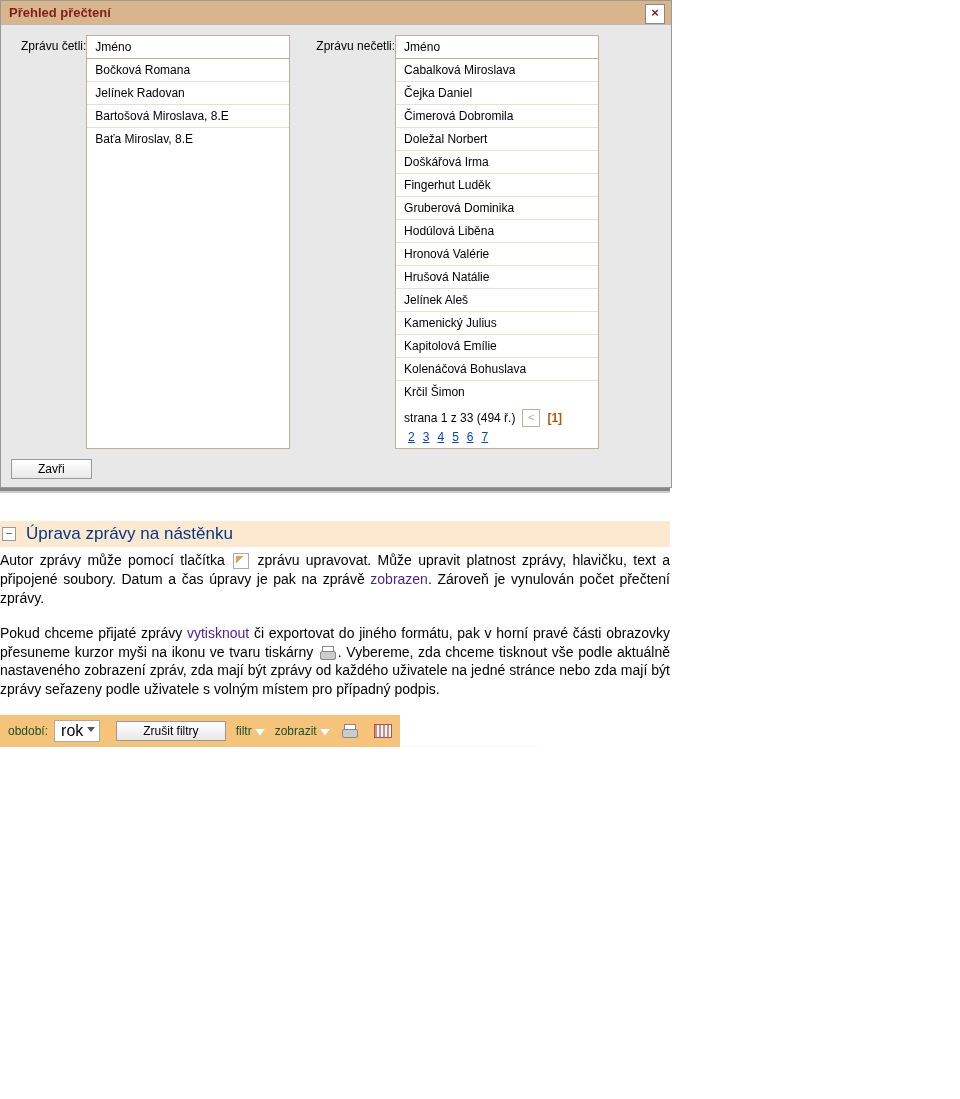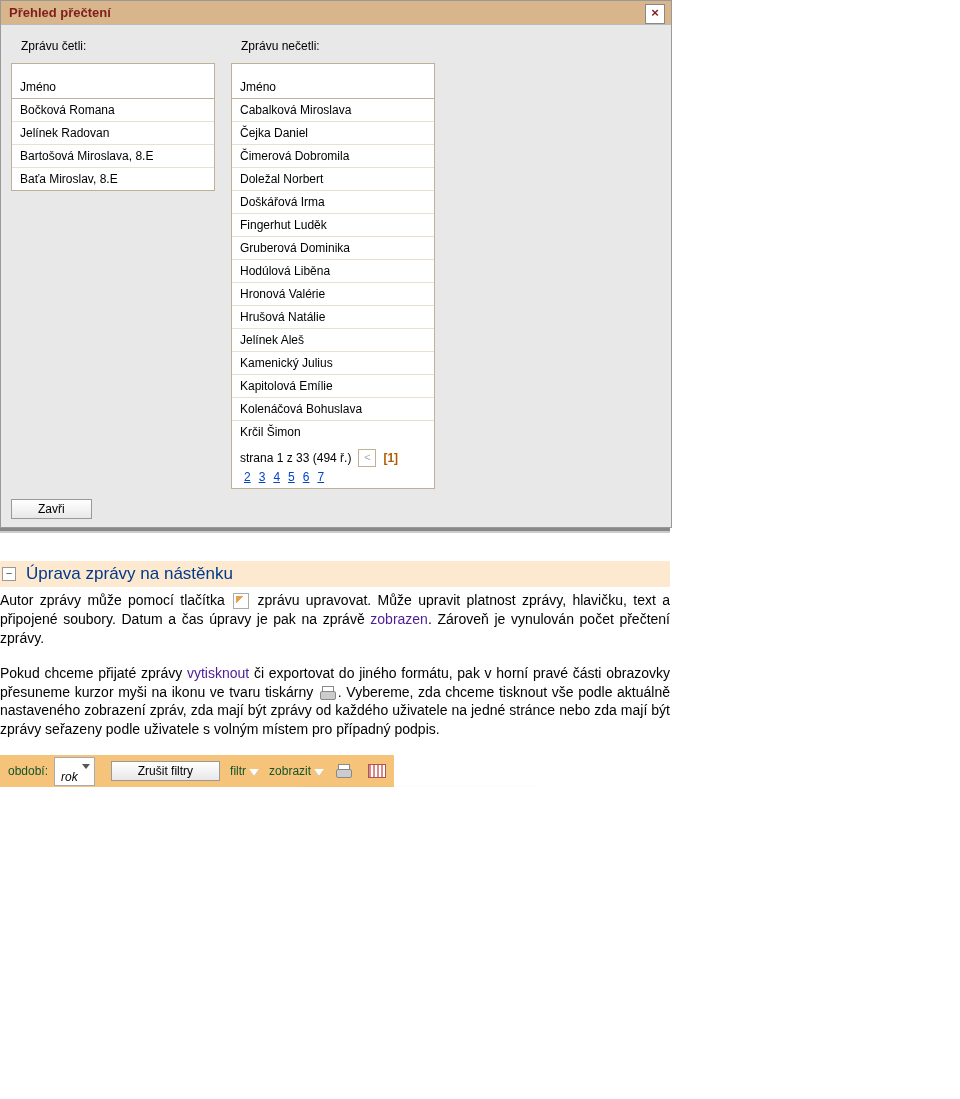--- a/index.html
+++ b/index.html
@@ -41,38 +41,37 @@
     font-weight: bold;
     cursor: pointer;
   }
   .dialog-body {
     padding: 10px 10px 4px 10px;
     display: flex;
     gap: 16px;
   }
   .col {
     display: flex;
-    flex-direction: column;
+    flex-direction: row;
   }
   .col-label {
     font-size: 12px;
     padding: 4px 0 10px 10px;
   }
   .grid {
     border: 1px solid #c0b098;
     background: #fff;
   }
   .grid-left { width: 202px; }
   .grid-right { width: 202px; }
   .grid-header {
     background: #fff;
     border-bottom: 1px solid #c0b098;
     padding: 4px 8px;
     font-size: 12px;
-    margin-top: 12px;
   }
   .grid-row {
     border-bottom: 1px solid #e8e0d0;
     padding: 4px 8px;
     font-size: 12px;
     white-space: nowrap;
     overflow: hidden;
   }
   .grid-row:last-child { border-bottom: none; }
   .pager {
@@ -191,22 +190,22 @@
   .toolbar-mid {
     background:#f5c47a;
     padding:5px 8px;
     display:flex;
     align-items:center;
     gap:10px;
     height:22px;
     position:relative;
   }
   .select {
-    background:#fff; border:1px solid #aaa; padding:12px 16px 1px 6px;
-    font-size:12px; position:relative; cursor:pointer;font-style:italic;
+    background:#fff; border:1px solid #aaa; padding:1px 16px 1px 6px;
+    font-size:16px; position:relative; cursor:pointer;
   }
   .select::after{
     content:""; position:absolute; right:4px; top:6px;
     border-left:4px solid transparent; border-right:4px solid transparent;
     border-top:5px solid #555;
   }
   .tri-down {
     display:inline-block; width:0; height:0; vertical-align:middle;
     border-left:5px solid transparent; border-right:5px solid transparent;
     border-top:7px solid #fff; margin-left:3px;

